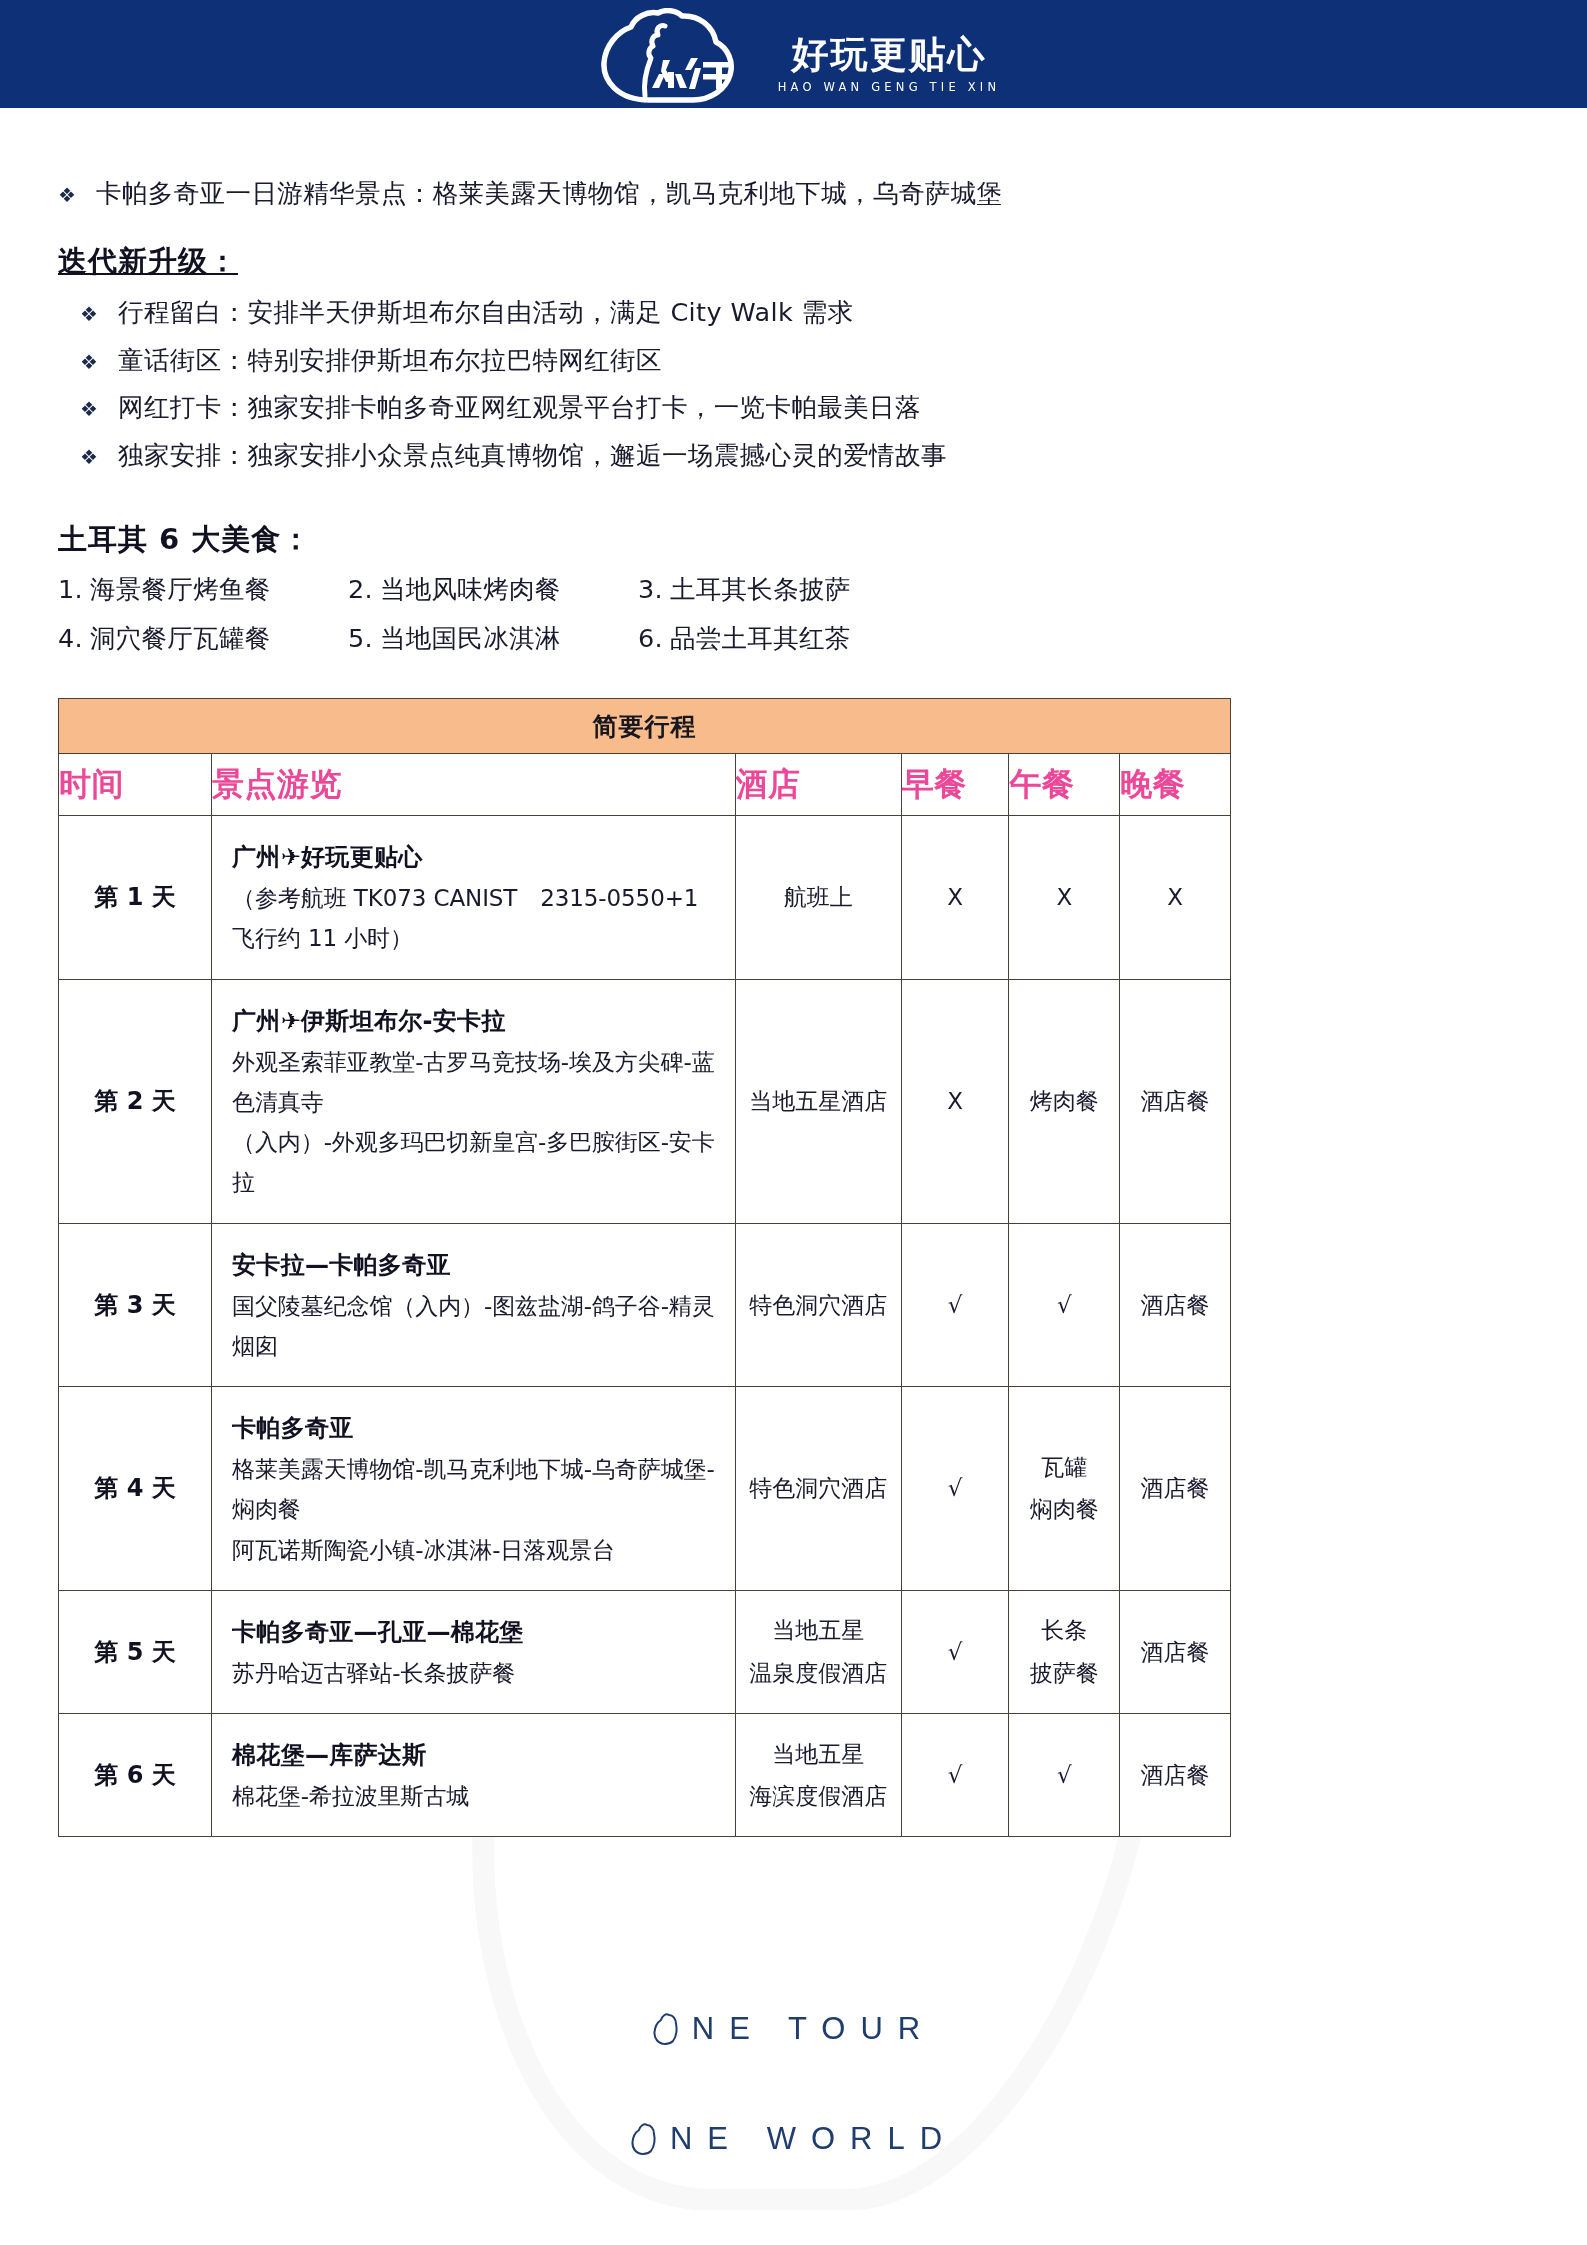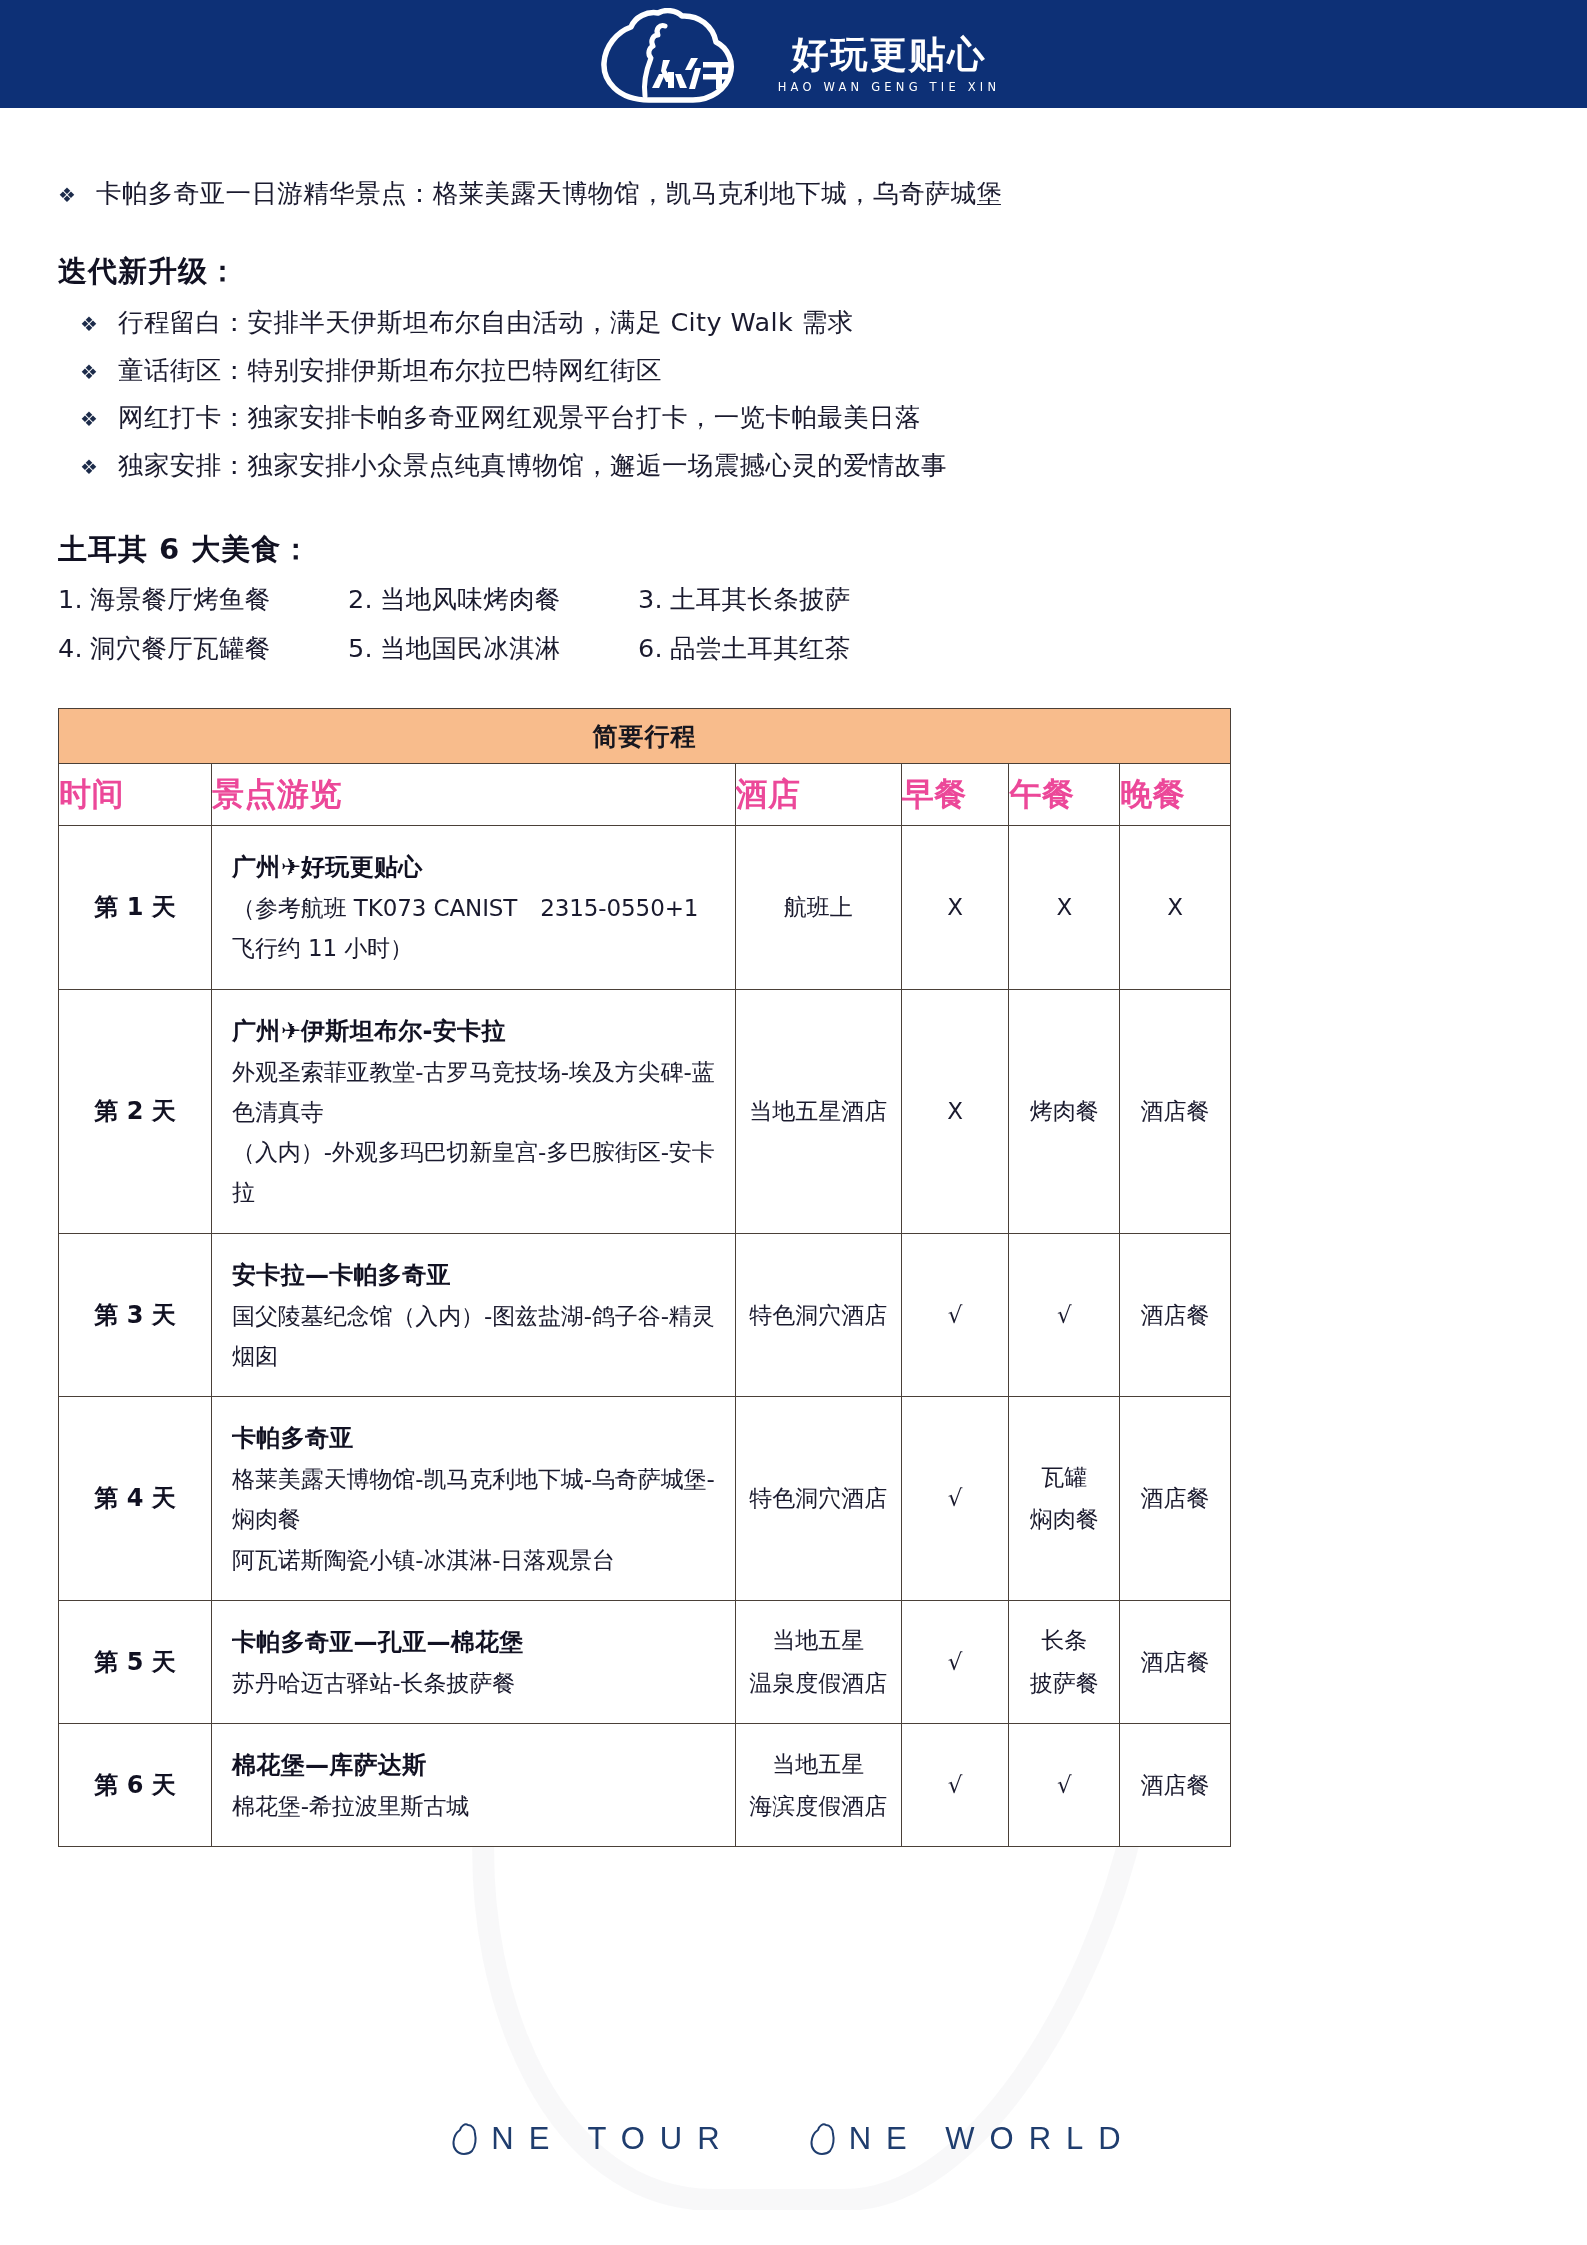--- a/index.html
+++ b/index.html
@@ -98,21 +98,21 @@
     letter-spacing: 0.4px;
   }
 
   
   .sec-title {
     font-size: 29px;
     font-weight: bold;
     letter-spacing: 1px;
     color: #111122;
   }
-  .sec-upgrade { margin-top: 42px; }
+  .sec-upgrade { margin-top: 32px; text-decoration: underline; }
   .sec-food { margin-top: 48px; }
 
   .upgrade-list { margin-top: 12px; }
   .upgrade-item {
     display: flex;
     align-items: baseline;
     gap: 16px;
     margin-top: 13px;
     padding-left: 22px;
   }
@@ -197,20 +197,21 @@
   .footer {
     position: absolute;
     left: 0;
     bottom: 88px;
     width: 1587px;
     display: flex;
     align-items: center;
     justify-content: center;
     gap: 74px;
     z-index: 2;
+    flex-direction: column;
   }
   .footer-word {
     display: flex;
     align-items: center;
     gap: 2px;
   }
   .footer-letter {
     color: #1f3d6e;
     font-size: 31px;
     letter-spacing: 15px;

